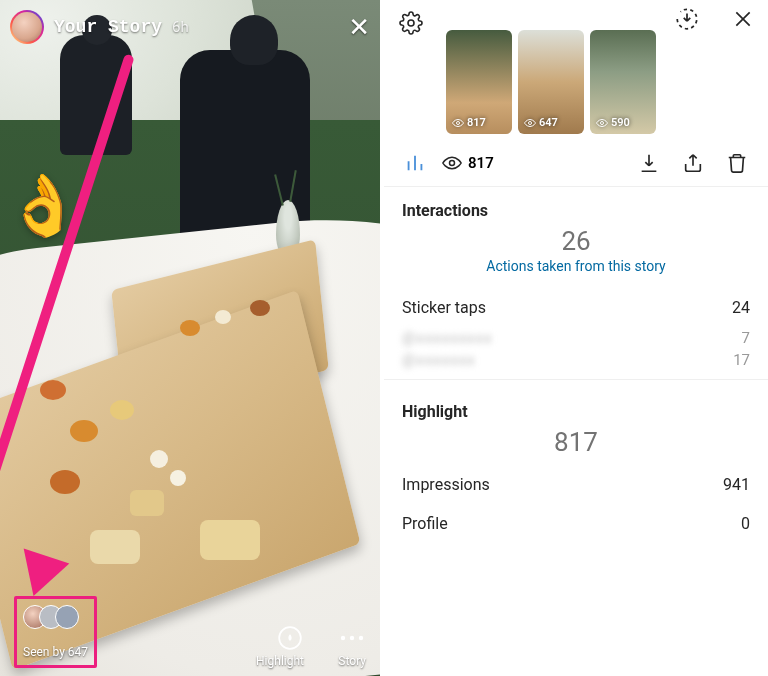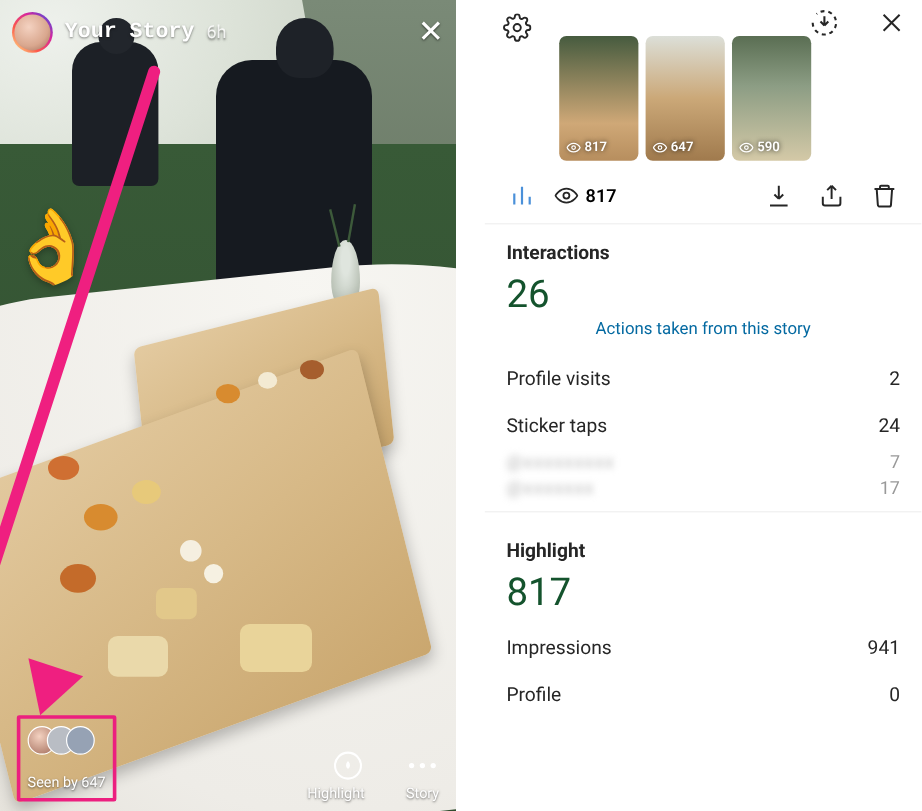--- a/index.html
+++ b/index.html
@@ -1,19 +1,19 @@
 <!DOCTYPE html>
 <html><head>
 <meta charset="utf-8">
 <style>
   * { box-sizing: border-box; margin: 0; padding: 0; }
   body { font-family: -apple-system, BlinkMacSystemFont, "Segoe UI", Roboto, Helvetica, Arial, sans-serif; background: #fff; }
   .wrap { width: 768px; height: 676px; display: flex; }
   .left { width: 380px; height: 676px; position: relative; overflow: hidden; background: linear-gradient(180deg,#7a8a77 0%, #6b7a66 30%, #4e5e49 100%); }
-  .right { width: 388px; height: 676px; background: #fff; border-left: 4px solid #fff; display:flex; flex-direction:column;padding-left:20px; }
+  .right { width: 388px; height: 676px; background: #fff; border-left: 4px solid #fff; display:flex; flex-direction:column; }
   
   .tent { position:absolute; inset:0; }
   .tent-ceiling { position:absolute; left:-40px; top:-60px; width:300px; height:240px; background: radial-gradient(ellipse at 30% 30%, #eef1ec 0%, #dde3d9 50%, #c9d1c4 100%); transform: rotate(-10deg); border-radius: 20px; filter: blur(0.5px);}
   .grass { position:absolute; left:-20px; right:-20px; top:120px; bottom:-40px; background: linear-gradient(180deg,#385a37 0%, #2f4a2d 100%); }
   .tablecloth { position:absolute; left:-60px; top:230px; width:560px; height:460px; background: radial-gradient(ellipse at 60% 0%, #f7f6f2 0%, #eeece7 70%, #e2dfd7 100%); transform: rotate(-6deg); border-top-left-radius: 120px 60px; border-top-right-radius: 200px 80px;}
   .man { position:absolute; left:150px; top:-10px; width:180px; height:300px; }
   .man-body{ position:absolute; left:30px; top:60px; width:130px; height:210px; background: #161a20; border-radius: 30px 30px 8px 8px;}
   .man-head{ position:absolute; left:80px; top:25px; width:48px; height:50px; background:#1e2228; border-radius:50% 50% 40% 40%;}
   .small-person{ position:absolute; left:60px; top:35px; width:72px; height:120px; background:#1c2026; border-radius:24px 24px 6px 6px;}
   .small-head{ position:absolute; left:82px; top:15px; width:30px; height:30px; background:#22262c; border-radius:50%;}
@@ -64,21 +64,21 @@
   .t2{ background: linear-gradient(180deg,#dcdfd8 0%, #cba878 50%, #a07a4d 100%);}
   .t3{ background: linear-gradient(180deg,#5a6e53 0%, #8c9d84 40%, #d4c9a7 100%);}
   .r-row { display:flex; align-items:center; padding:10px 18px; border-bottom:1px solid #efefef;}
   .r-row .spacer{flex:1;}
   .icon-btn{ width:26px; height:26px; color:#262626; cursor:pointer; display:flex; align-items:center; justify-content:center;}
   .icon-btn + .icon-btn{ margin-left:18px;}
   .chart-ico{ color:#4a90d9;}
   .eye-row{ display:flex; align-items:center; gap:6px; margin-left:14px; font-weight:600; font-size:15px;}
   .section{ padding:14px 18px 8px; }
   .section h4{ font-size:16px; font-weight:700; color:#262626; margin-bottom:4px;}
-  .big-num{ text-align:left; font-size:32px; font-weight:400; color:#14532d; margin-top:6px;}
+  .big-num{ text-align:center; font-size:26px; font-weight:400; color:#737373; margin-top:6px;}
   .sub{ text-align:center; color:#0369a1; font-size:14px; margin-top:2px; margin-bottom:6px;}
   .metric{ display:flex; padding:10px 18px; font-size:16px; color:#262626;}
   .metric .val{ margin-left:auto; }
   .submetric{ display:flex; padding:2px 18px 2px 18px; color:#b9b9b9; font-size:15px;}
   .submetric .blur{ filter: blur(3px); letter-spacing:1px;}
   .submetric .val{ margin-left:auto; color:#999;}
   .divider{ height:1px; background:#efefef; margin:8px 0;}
   svg{ display:block;}
 </style>
 </head>
@@ -249,24 +249,20 @@
           </svg>
       </div>
     </div>
 
     <div class="section">
       <h4>Interactions</h4>
       <div class="big-num">26</div>
       <div class="sub">Actions taken from this story</div>
     </div>
     <div class="metric">
-      <span>Profile visits</span>
-      <span class="val">2</span>
-    </div>
-    <div class="metric">
       <span>Sticker taps</span>
       <span class="val">24</span>
     </div>
     <div class="submetric">
       <span class="blur">@xxxxxxxxx</span>
       <span class="val">7</span>
     </div>
     <div class="submetric">
       <span class="blur">@xxxxxxx</span>
       <span class="val">17</span>

